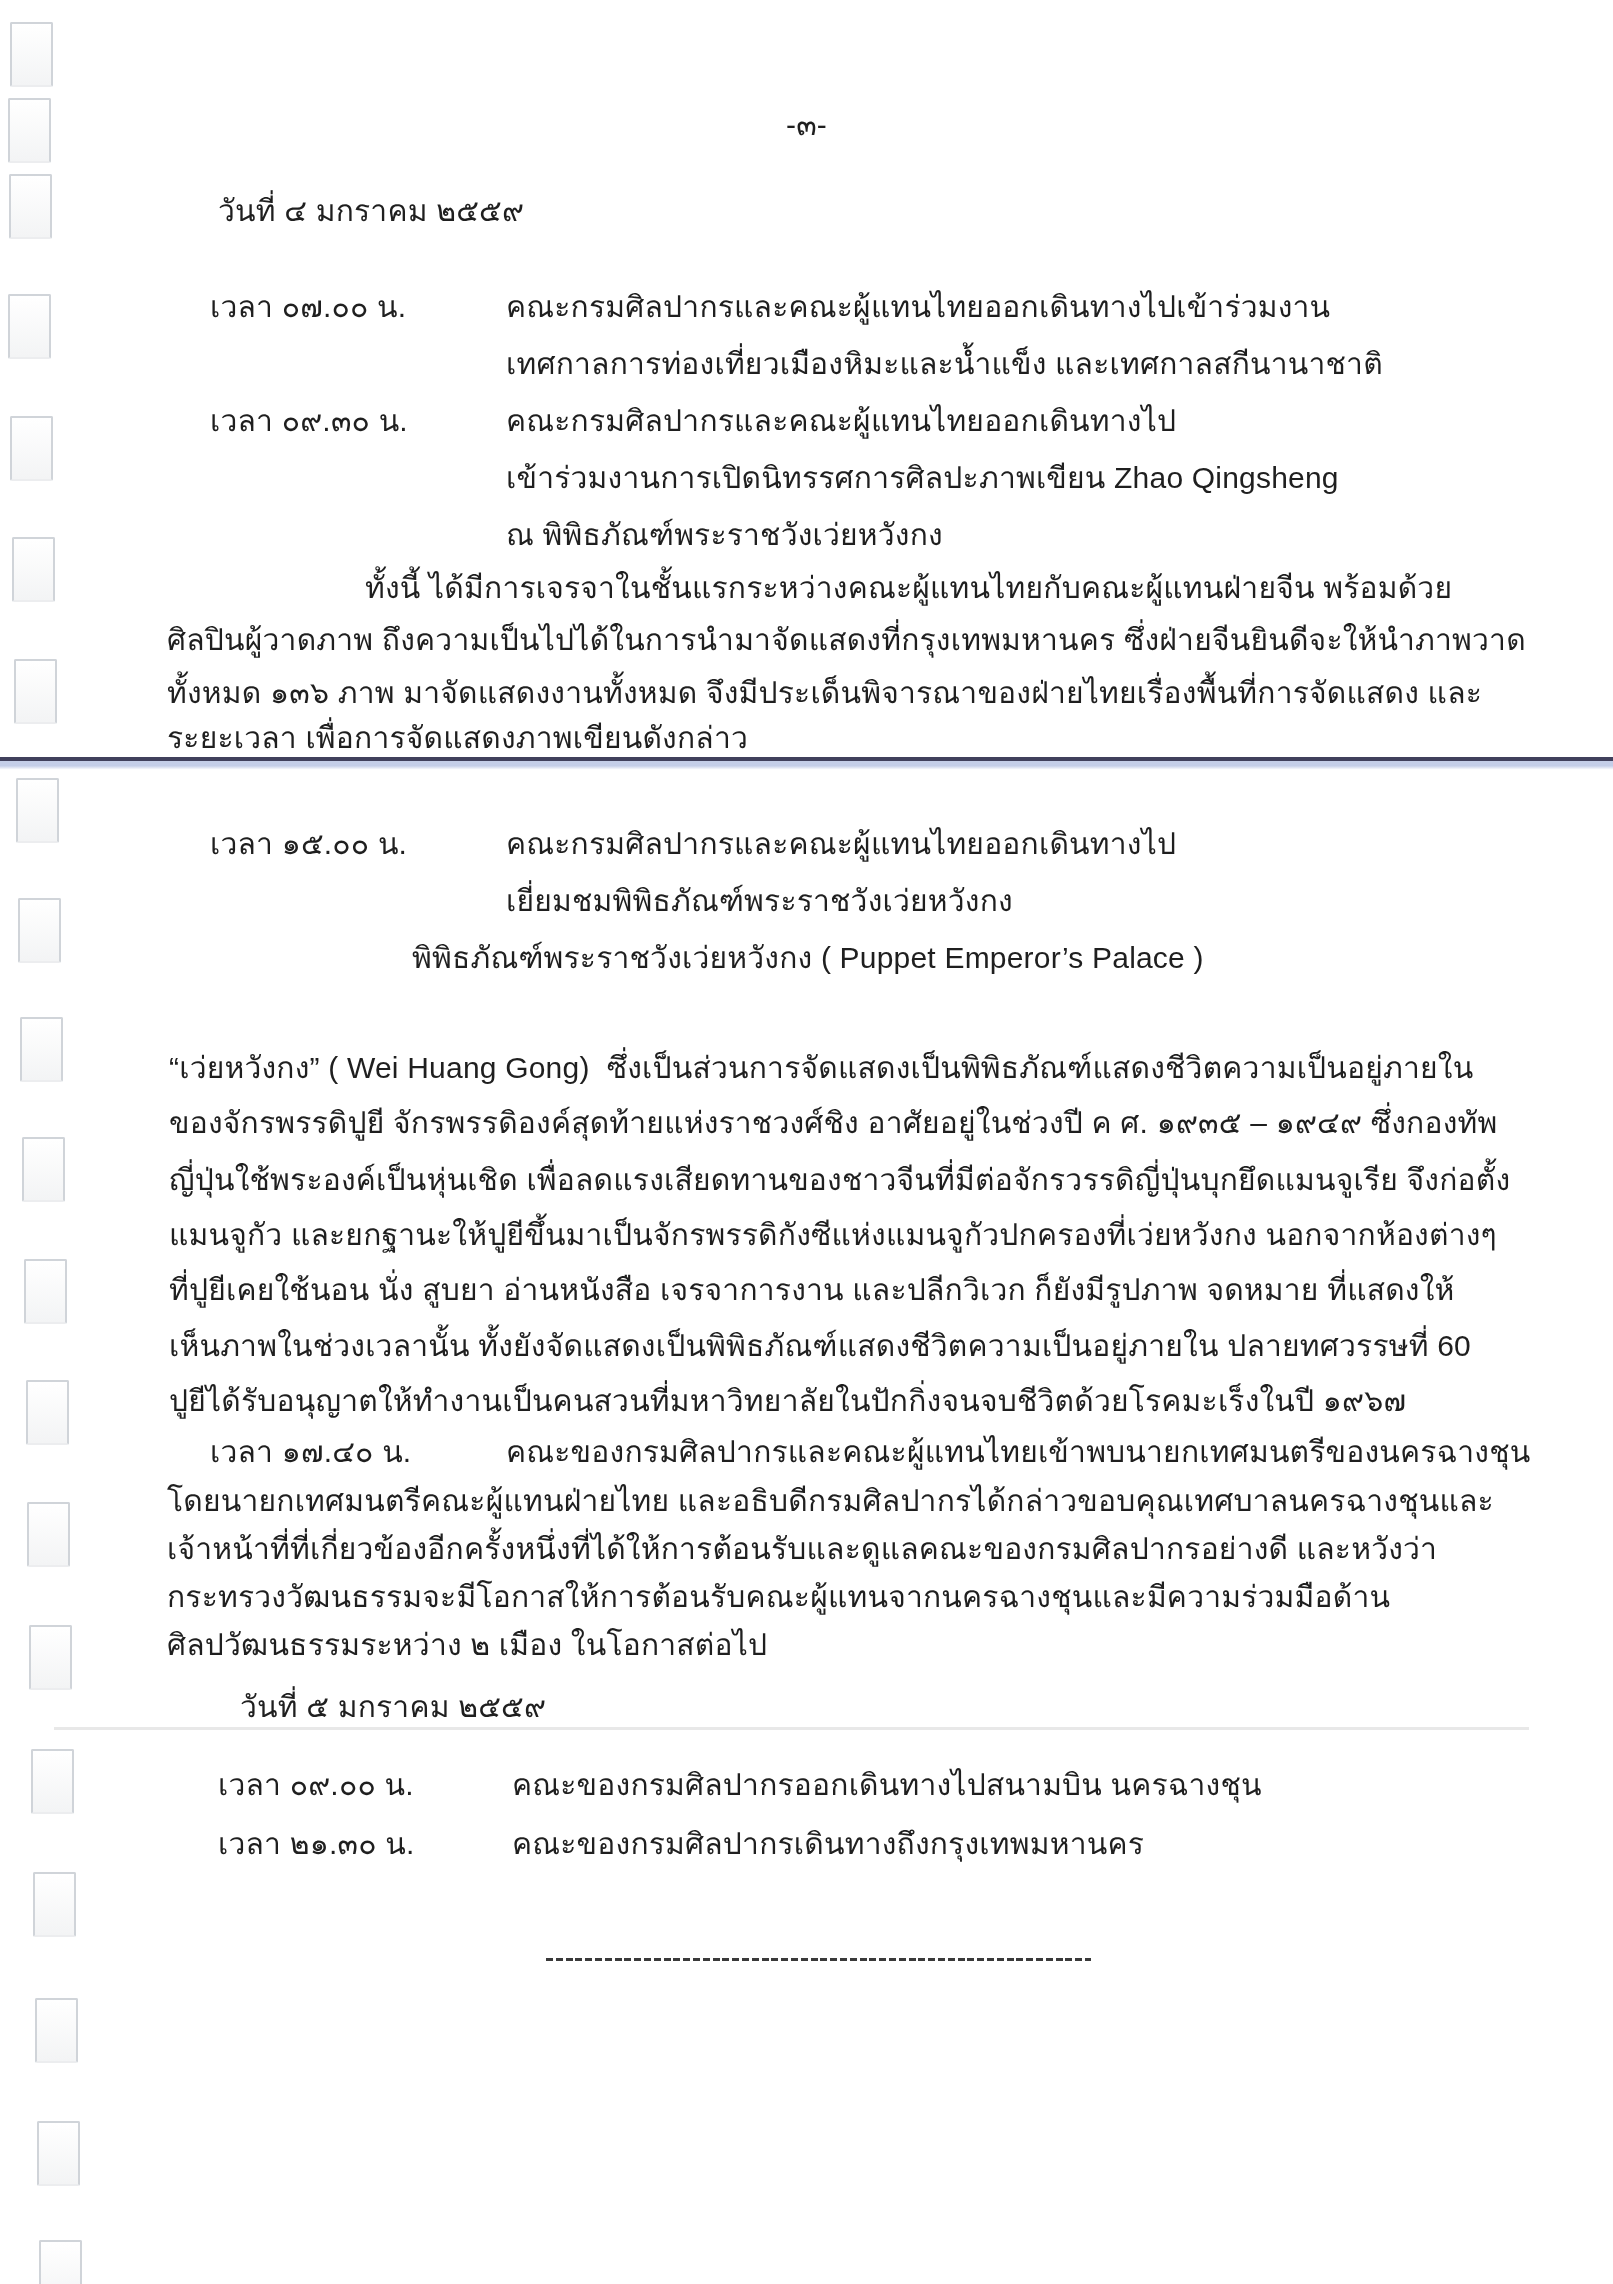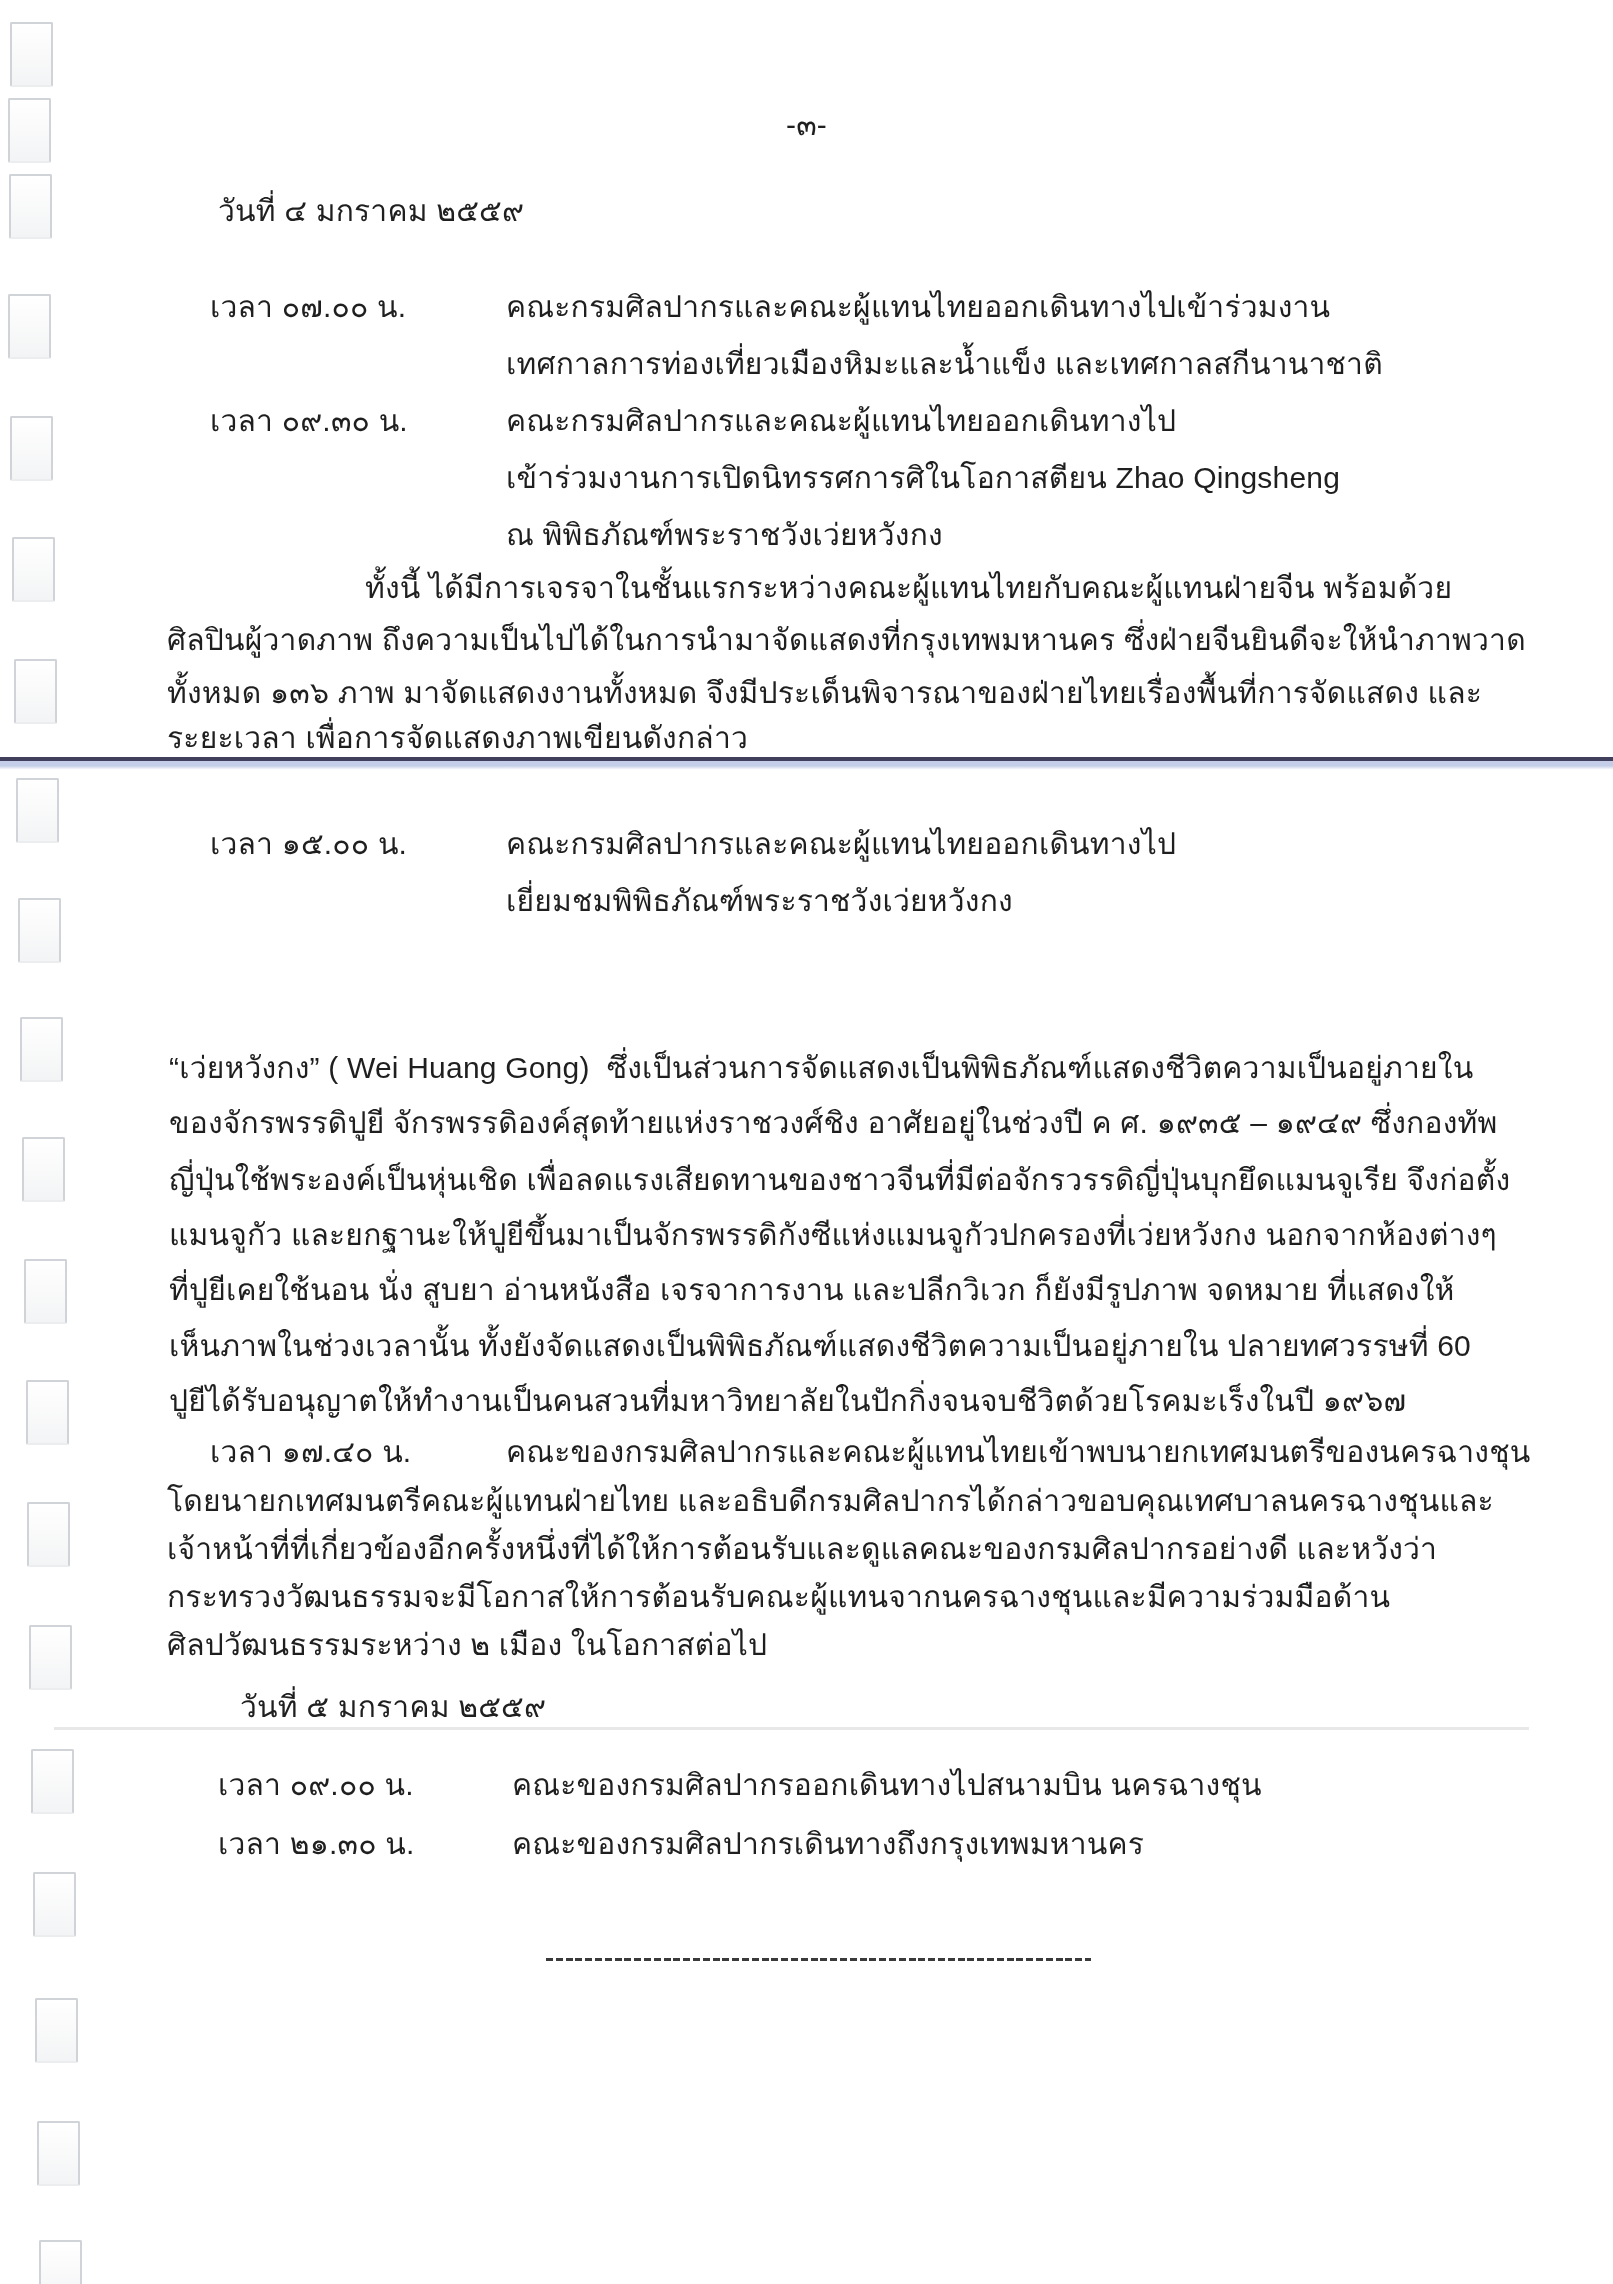--- a/index.html
+++ b/index.html
@@ -67,34 +67,35 @@
   <div class="tl center" style="top:104px">-๓-</div>
 
   <div class="tl" style="left:218px; top:190px">วันที่ ๔ มกราคม ๒๕๕๙</div>
 
   <div class="tl" style="left:210px; top:286px">เวลา ๐๗.๐๐ น.</div>
   <div class="tl" style="left:506px; top:286px">คณะกรมศิลปากรและคณะผู้แทนไทยออกเดินทางไปเข้าร่วมงาน</div>
   <div class="tl" style="left:506px; top:343px">เทศกาลการท่องเที่ยวเมืองหิมะและน้ำแข็ง และเทศกาลสกีนานาชาติ</div>
 
   <div class="tl" style="left:210px; top:400px">เวลา ๐๙.๓๐ น.</div>
   <div class="tl" style="left:506px; top:400px">คณะกรมศิลปากรและคณะผู้แทนไทยออกเดินทางไป</div>
-  <div class="tl" style="left:506px; top:457px">เข้าร่วมงานการเปิดนิทรรศการศิในโอกาสตียน Zhao Qingsheng</div>
+  <div class="tl" style="left:506px; top:457px">เข้าร่วมงานการเปิดนิทรรศการศิลปะภาพเขียน Zhao Qingsheng</div>
   <div class="tl" style="left:506px; top:514px">ณ พิพิธภัณฑ์พระราชวังเว่ยหวังกง</div>
 
   <div class="tl" style="left:365px; top:567px">ทั้งนี้ ได้มีการเจรจาในชั้นแรกระหว่างคณะผู้แทนไทยกับคณะผู้แทนฝ่ายจีน พร้อมด้วย</div>
   <div class="tl" style="left:167px; top:619px">ศิลปินผู้วาดภาพ ถึงความเป็นไปได้ในการนำมาจัดแสดงที่กรุงเทพมหานคร ซึ่งฝ่ายจีนยินดีจะให้นำภาพวาด</div>
   <div class="tl" style="left:167px; top:672px">ทั้งหมด ๑๓๖ ภาพ มาจัดแสดงงานทั้งหมด จึงมีประเด็นพิจารณาของฝ่ายไทยเรื่องพื้นที่การจัดแสดง และ</div>
   <div class="tl" style="left:167px; top:717px">ระยะเวลา เพื่อการจัดแสดงภาพเขียนดังกล่าว</div>
 
   <div class="separator"></div>
 
   <div class="tl" style="left:210px; top:823px">เวลา ๑๕.๐๐ น.</div>
   <div class="tl" style="left:506px; top:823px">คณะกรมศิลปากรและคณะผู้แทนไทยออกเดินทางไป</div>
   <div class="tl" style="left:506px; top:880px">เยี่ยมชมพิพิธภัณฑ์พระราชวังเว่ยหวังกง</div>
 
+  <div class="tl" style="left:412px; top:937px">พิพิธภัณฑ์พระราชวังเว่ยหวังกง ( Puppet Emperor’s Palace )</div>
   <div class="tl" style="left:169px; top:1047px">“เว่ยหวังกง” ( Wei Huang Gong)  ซึ่งเป็นส่วนการจัดแสดงเป็นพิพิธภัณฑ์แสดงชีวิตความเป็นอยู่ภายใน</div>
   <div class="tl" style="left:169px; top:1102px">ของจักรพรรดิปูยี จักรพรรดิองค์สุดท้ายแห่งราชวงศ์ชิง อาศัยอยู่ในช่วงปี ค ศ. ๑๙๓๕ – ๑๙๔๙ ซึ่งกองทัพ</div>
   <div class="tl" style="left:169px; top:1159px">ญี่ปุ่นใช้พระองค์เป็นหุ่นเชิด เพื่อลดแรงเสียดทานของชาวจีนที่มีต่อจักรวรรดิญี่ปุ่นบุกยึดแมนจูเรีย จึงก่อตั้ง</div>
   <div class="tl" style="left:169px; top:1214px">แมนจูกัว และยกฐานะให้ปูยีขึ้นมาเป็นจักรพรรดิกังซีแห่งแมนจูกัวปกครองที่เว่ยหวังกง นอกจากห้องต่างๆ</div>
   <div class="tl" style="left:169px; top:1269px">ที่ปูยีเคยใช้นอน นั่ง สูบยา อ่านหนังสือ เจรจาการงาน และปลีกวิเวก ก็ยังมีรูปภาพ จดหมาย ที่แสดงให้</div>
   <div class="tl" style="left:169px; top:1325px">เห็นภาพในช่วงเวลานั้น ทั้งยังจัดแสดงเป็นพิพิธภัณฑ์แสดงชีวิตความเป็นอยู่ภายใน ปลายทศวรรษที่ 60</div>
   <div class="tl" style="left:169px; top:1380px">ปูยีได้รับอนุญาตให้ทำงานเป็นคนสวนที่มหาวิทยาลัยในปักกิ่งจนจบชีวิตด้วยโรคมะเร็งในปี ๑๙๖๗</div>
 
   <div class="tl" style="left:210px; top:1431px">เวลา ๑๗.๔๐ น.</div>
   <div class="tl" style="left:506px; top:1431px">คณะของกรมศิลปากรและคณะผู้แทนไทยเข้าพบนายกเทศมนตรีของนครฉางชุน</div>

